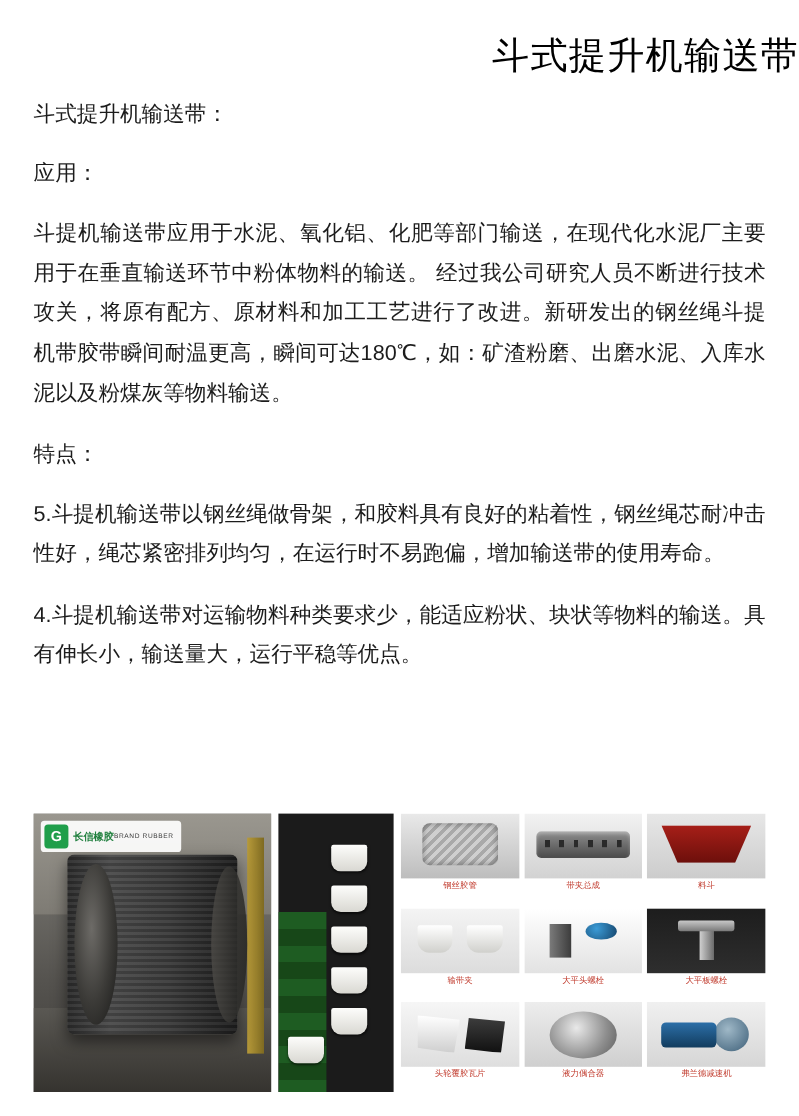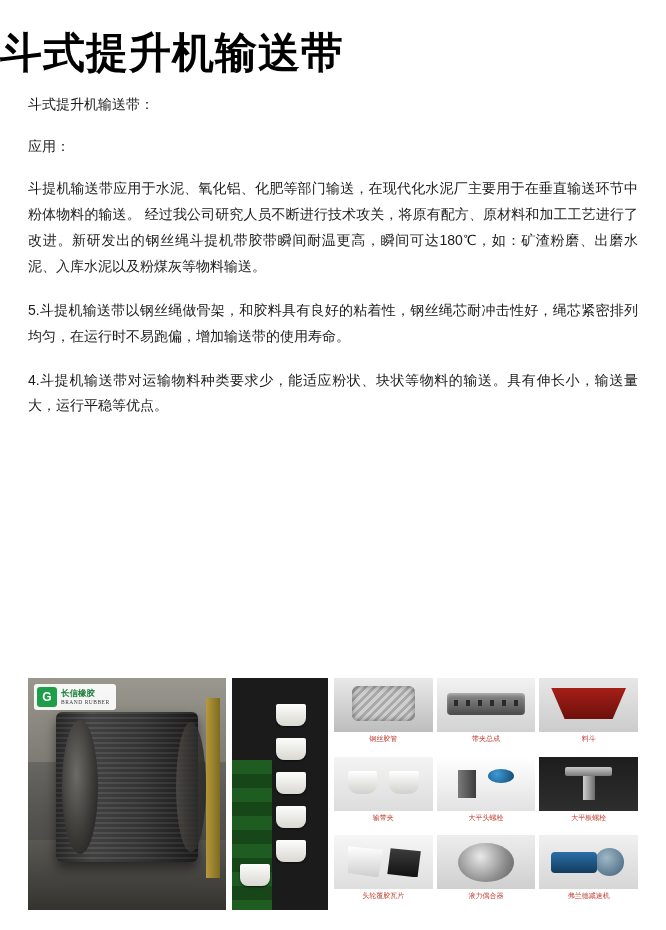--- a/index.html
+++ b/index.html
@@ -14,34 +14,34 @@
     color: #1a1a1a;
     overflow: hidden;
   }
   .page {
     width: 666px;
     height: 930px;
     position: relative;
     box-sizing: border-box;
   }
   .title {
-    text-align: left;
-    font-size: 42px;
-    font-weight: bold;
+    text-align: right;
+    font-size: 31px;
+    font-weight: normal;
     letter-spacing: 1px;
     color: #000000;
     margin: 28px 0 14px 0;
     line-height: 1.2;
   }
   .body-text {
     padding: 0 28px;
     box-sizing: border-box;
   }
   .para {
-    font-size: 14px;
+    font-size: 18px;
     line-height: 1.85;
     color: #1c1c1c;
     margin: 0 0 18px 0;
     text-align: justify;
   }
   .para.tight {
     margin-bottom: 16px;
   }
   .gallery {
     position: absolute;
@@ -122,23 +122,21 @@
     background: #1f9e4a;
     color: #fff;
     font-size: 12px;
     font-weight: bold;
     display: flex;
     align-items: center;
     justify-content: center;
   }
   .logo-badge .txt {
     display: flex;
-    flex-direction: column;
     line-height: 1;
-    font-family: Liberation Serif, serif;
   }
   .logo-badge .cn {
     font-size: 8.5px;
     color: #1f7f3d;
     font-weight: bold;
   }
   .logo-badge .en {
     font-size: 5.5px;
     color: #3a3a3a;
     letter-spacing: .5px;
@@ -335,20 +333,21 @@
 <body>
 
 <div class="page">
 
   <h1 class="title">斗式提升机输送带</h1>
 
   <div class="body-text">
     <p class="para tight">斗式提升机输送带：</p>
     <p class="para tight">应用：</p>
     <p class="para">斗提机输送带应用于水泥、氧化铝、化肥等部门输送，在现代化水泥厂主要用于在垂直输送环节中粉体物料的输送。 经过我公司研究人员不断进行技术攻关，将原有配方、原材料和加工工艺进行了改进。新研发出的钢丝绳斗提机带胶带瞬间耐温更高，瞬间可达180℃，如：矿渣粉磨、出磨水泥、入库水泥以及粉煤灰等物料输送。</p>
+    <p class="para tight">特点：</p>
     <p class="para">5.斗提机输送带以钢丝绳做骨架，和胶料具有良好的粘着性，钢丝绳芯耐冲击性好，绳芯紧密排列均匀，在运行时不易跑偏，增加输送带的使用寿命。</p>
     <p class="para">4.斗提机输送带对运输物料种类要求少，能适应粉状、块状等物料的输送。具有伸长小，输送量大，运行平稳等优点。</p>
   </div>
 
   <div class="gallery">
 
     <div class="photo-main">
       <div class="wall"></div>
       <div class="floor"></div>
       <div class="yellowpost"></div>

